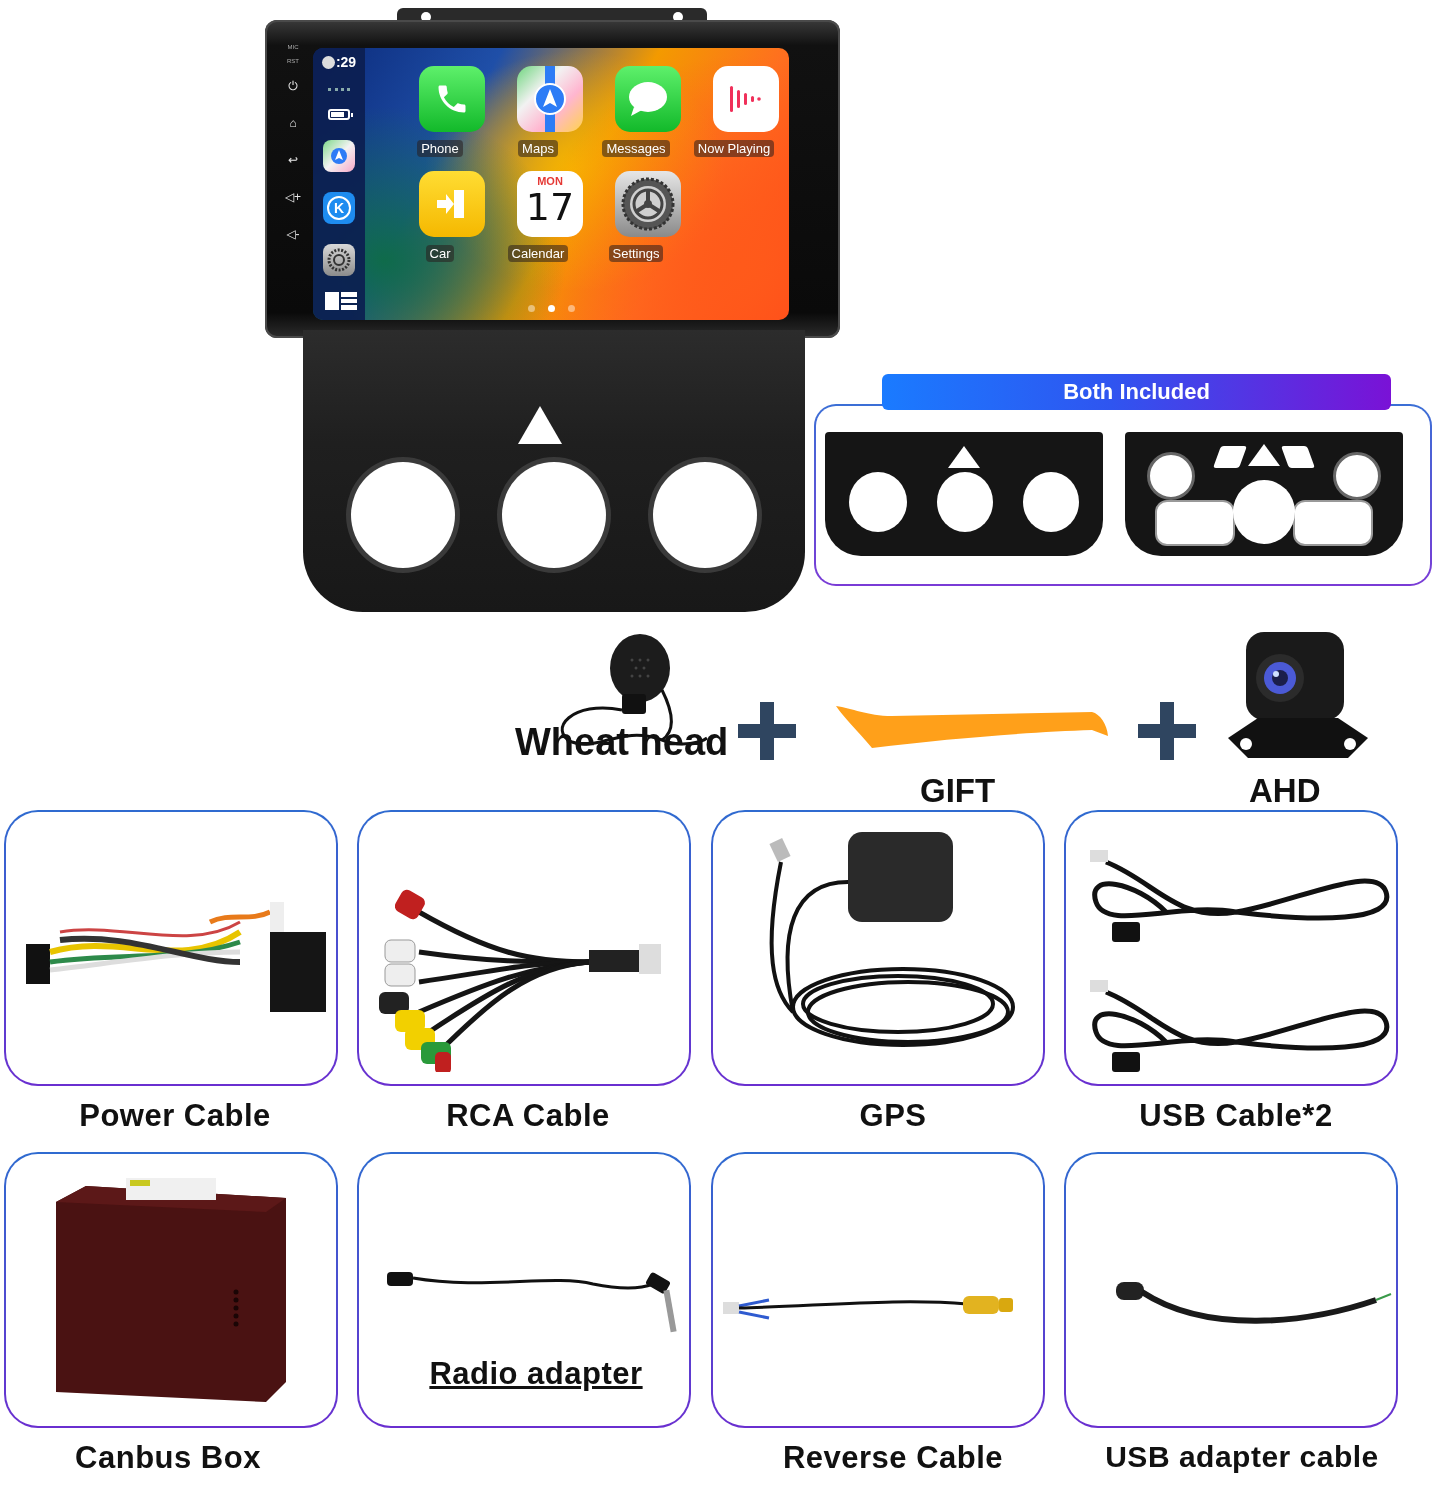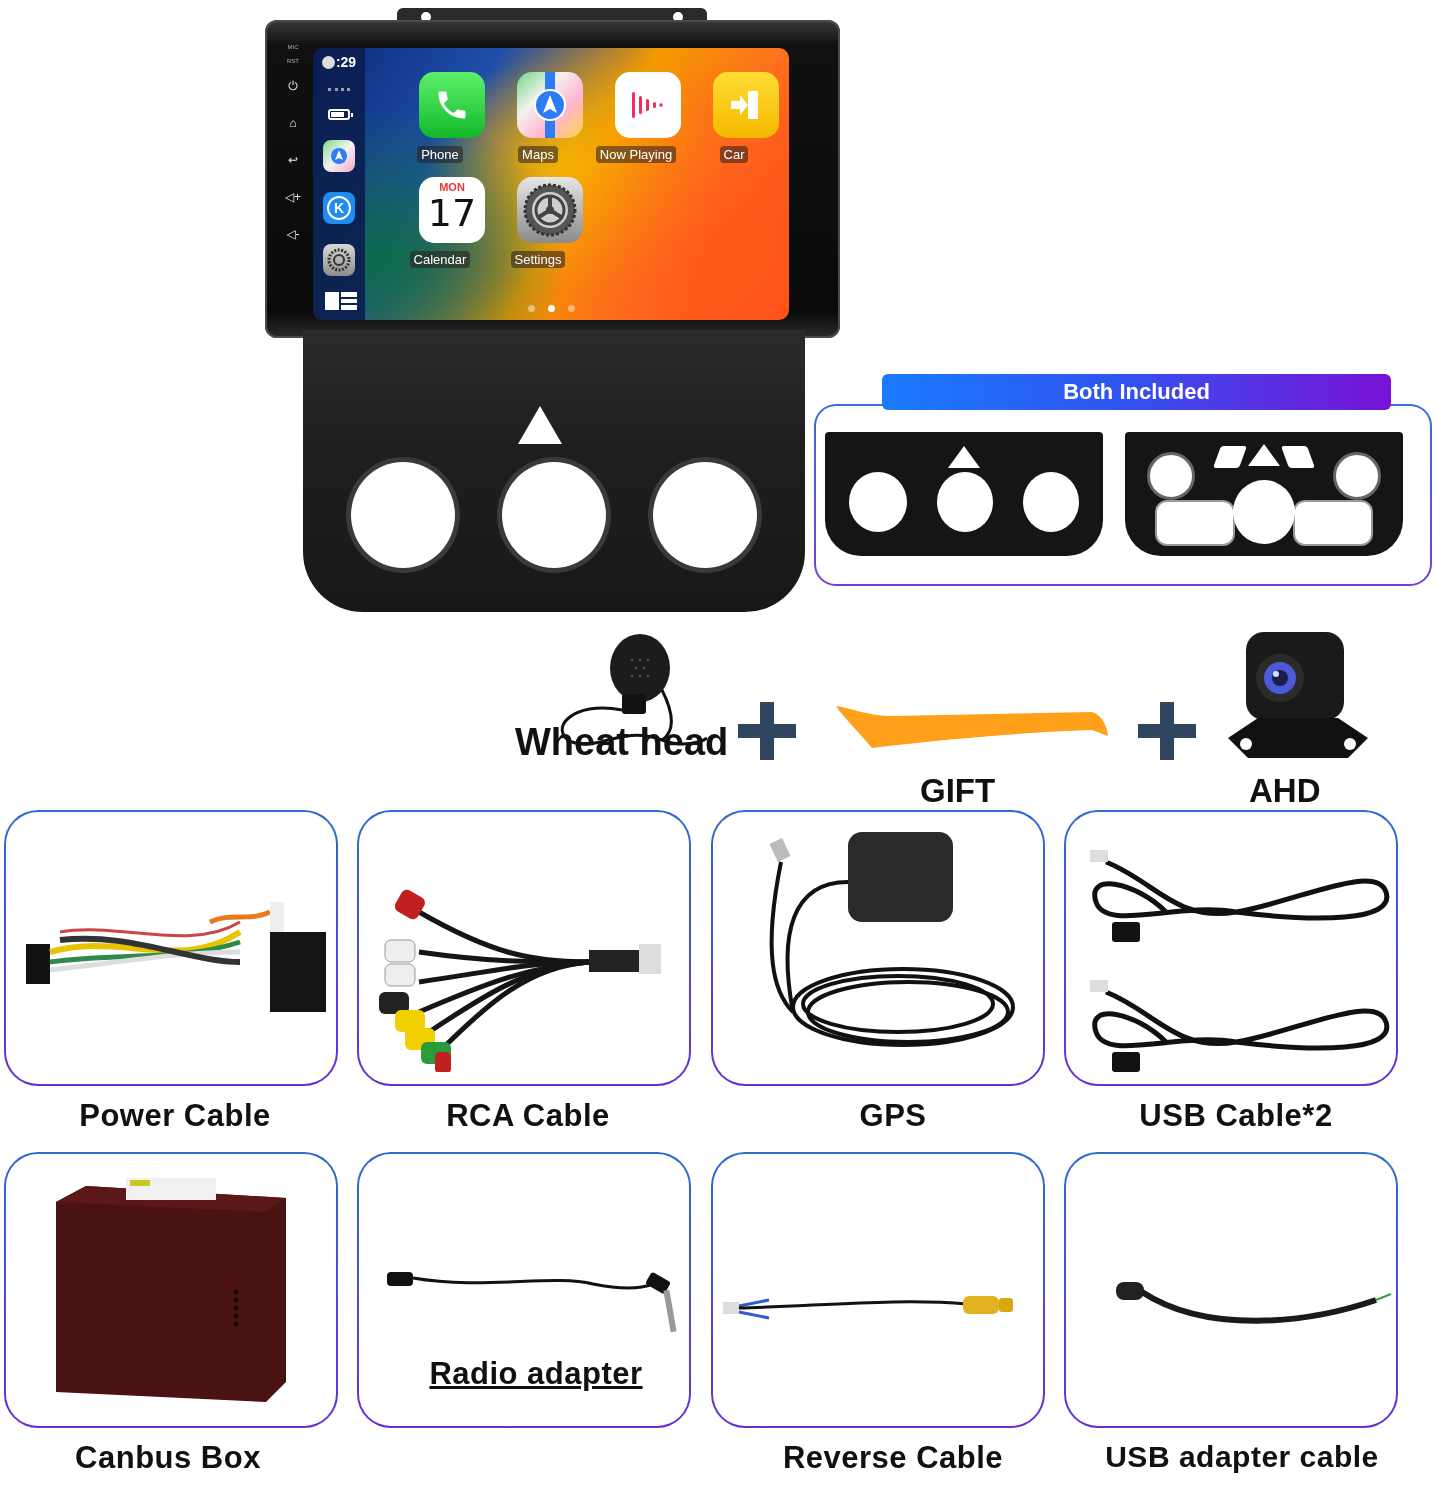--- a/index.html
+++ b/index.html
@@ -27,21 +27,21 @@
   .signal { margin-top: 6px; width: 22px; height: 3px; border-top: 3px dotted #8aa; }
   .battery { margin-top: 6px; width: 22px; height: 11px; border: 2px solid #fff; border-radius: 3px; position: relative; }
   .battery::after { content: ""; position: absolute; right: -5px; top: 2px; width: 2px; height: 4px; background: #fff; }
   .battery .fill { position: absolute; left: 1px; top: 1px; width: 13px; height: 5px; background: #fff; }
   .dock-app { margin-top: 8px; width: 32px; height: 32px; border-radius: 8px; display: flex; align-items: center; justify-content: center; font-weight: bold; }
   .dock-grid { position: absolute; bottom: 10px; left: 12px; width: 32px; height: 18px; display: flex; gap: 2px; }
   .dock-grid .big { width: 14px; height: 18px; background: #fff; }
   .dock-grid .lines { flex: 1; display: flex; flex-direction: column; gap: 2px; }
   .dock-grid .lines span { flex: 1; background: #fff; }
 
-  .apps { position: absolute; left: 78px; top: 24px; display: grid; grid-template-columns: repeat(4, 98px); grid-row-gap: 14px; }
+  .apps { position: absolute; left: 78px; top: 18px; display: grid; grid-template-columns: repeat(4, 98px); grid-row-gap: 14px; }
   .app { display: flex; flex-direction: column; align-items: center; }
   .app-icon { width: 66px; height: 66px; border-radius: 15px; display: flex; align-items: center; justify-content: center; position: relative; overflow: hidden; margin-left: 24px; }
   .app-label { margin-top: 8px; font-size: 13px; color: #fff; background: rgba(40,30,30,0.55); padding: 1px 4px; border-radius: 4px; white-space: nowrap; }
   .cal-day { position: absolute; top: 4px; width: 100%; text-align: center; font-size: 11px; color: #e53935; font-weight: bold; }
   .cal-num { position: absolute; top: 14px; width: 100%; text-align: center; font-size: 38px; color: #111; font-family: "DejaVu Sans", sans-serif; }
   .page-dots { position: absolute; left: 0; right: 0; bottom: 8px; display: flex; justify-content: center; gap: 13px; }
   .page-dots span { width: 7px; height: 7px; border-radius: 50%; background: rgba(255,255,255,0.45); }
   .page-dots span.active { background: #fff; }
 
   .facia { position: absolute; left: 38px; top: 322px; width: 502px; height: 282px; background: linear-gradient(#2c2c2c, #1f1f1f 40%, #181818); border-radius: 0 0 60px 60px; }
@@ -131,20 +131,29 @@
         </div>
         <div class="app">
           <div class="app-icon" style="background:linear-gradient(135deg,#6fd67e 0%,#f2f2f2 35%,#ffb6d0 65%,#ffd34d 100%);">
             <div style="position:absolute;left:28px;top:0;width:10px;height:66px;background:#2d7cf6;"></div>
             <svg width="34" height="34" viewBox="0 0 34 34" style="position:relative">
                 <circle cx="17" cy="17" r="15" fill="#2d7cf6" stroke="#fff" stroke-width="2"></circle>
                 <path d="M17 7 L24 25 L17 21 L10 25 Z" fill="#fff"></path>
               </svg>
           </div>
           <span class="app-label">Maps</span>
+        </div>
+        <div class="app">
+          <div class="app-icon" style="background:linear-gradient(#5ef06b,#12b92a);">
+            <svg width="44" height="40" viewBox="0 0 44 40">
+                <ellipse cx="22" cy="18" rx="19" ry="15" fill="#fff"></ellipse>
+                <path d="M8 28 L5 37 L16 31 Z" fill="#fff"></path>
+              </svg>
+          </div>
+          <span class="app-label">Messages</span>
         </div>
         <div class="app">
           <div class="app-icon" style="background:#fff;">
             <svg width="40" height="30" viewBox="0 0 40 30">
                 <g fill="#f0305a">
                   <rect x="4" y="2" width="3" height="26" rx="1.5"></rect>
                   <rect x="11" y="6" width="3" height="18" rx="1.5"></rect>
                   <rect x="18" y="9" width="3" height="12" rx="1.5"></rect>
                   <rect x="25" y="12" width="3" height="6" rx="1.5"></rect>
                   <circle cx="33" cy="15" r="1.8"></circle>

